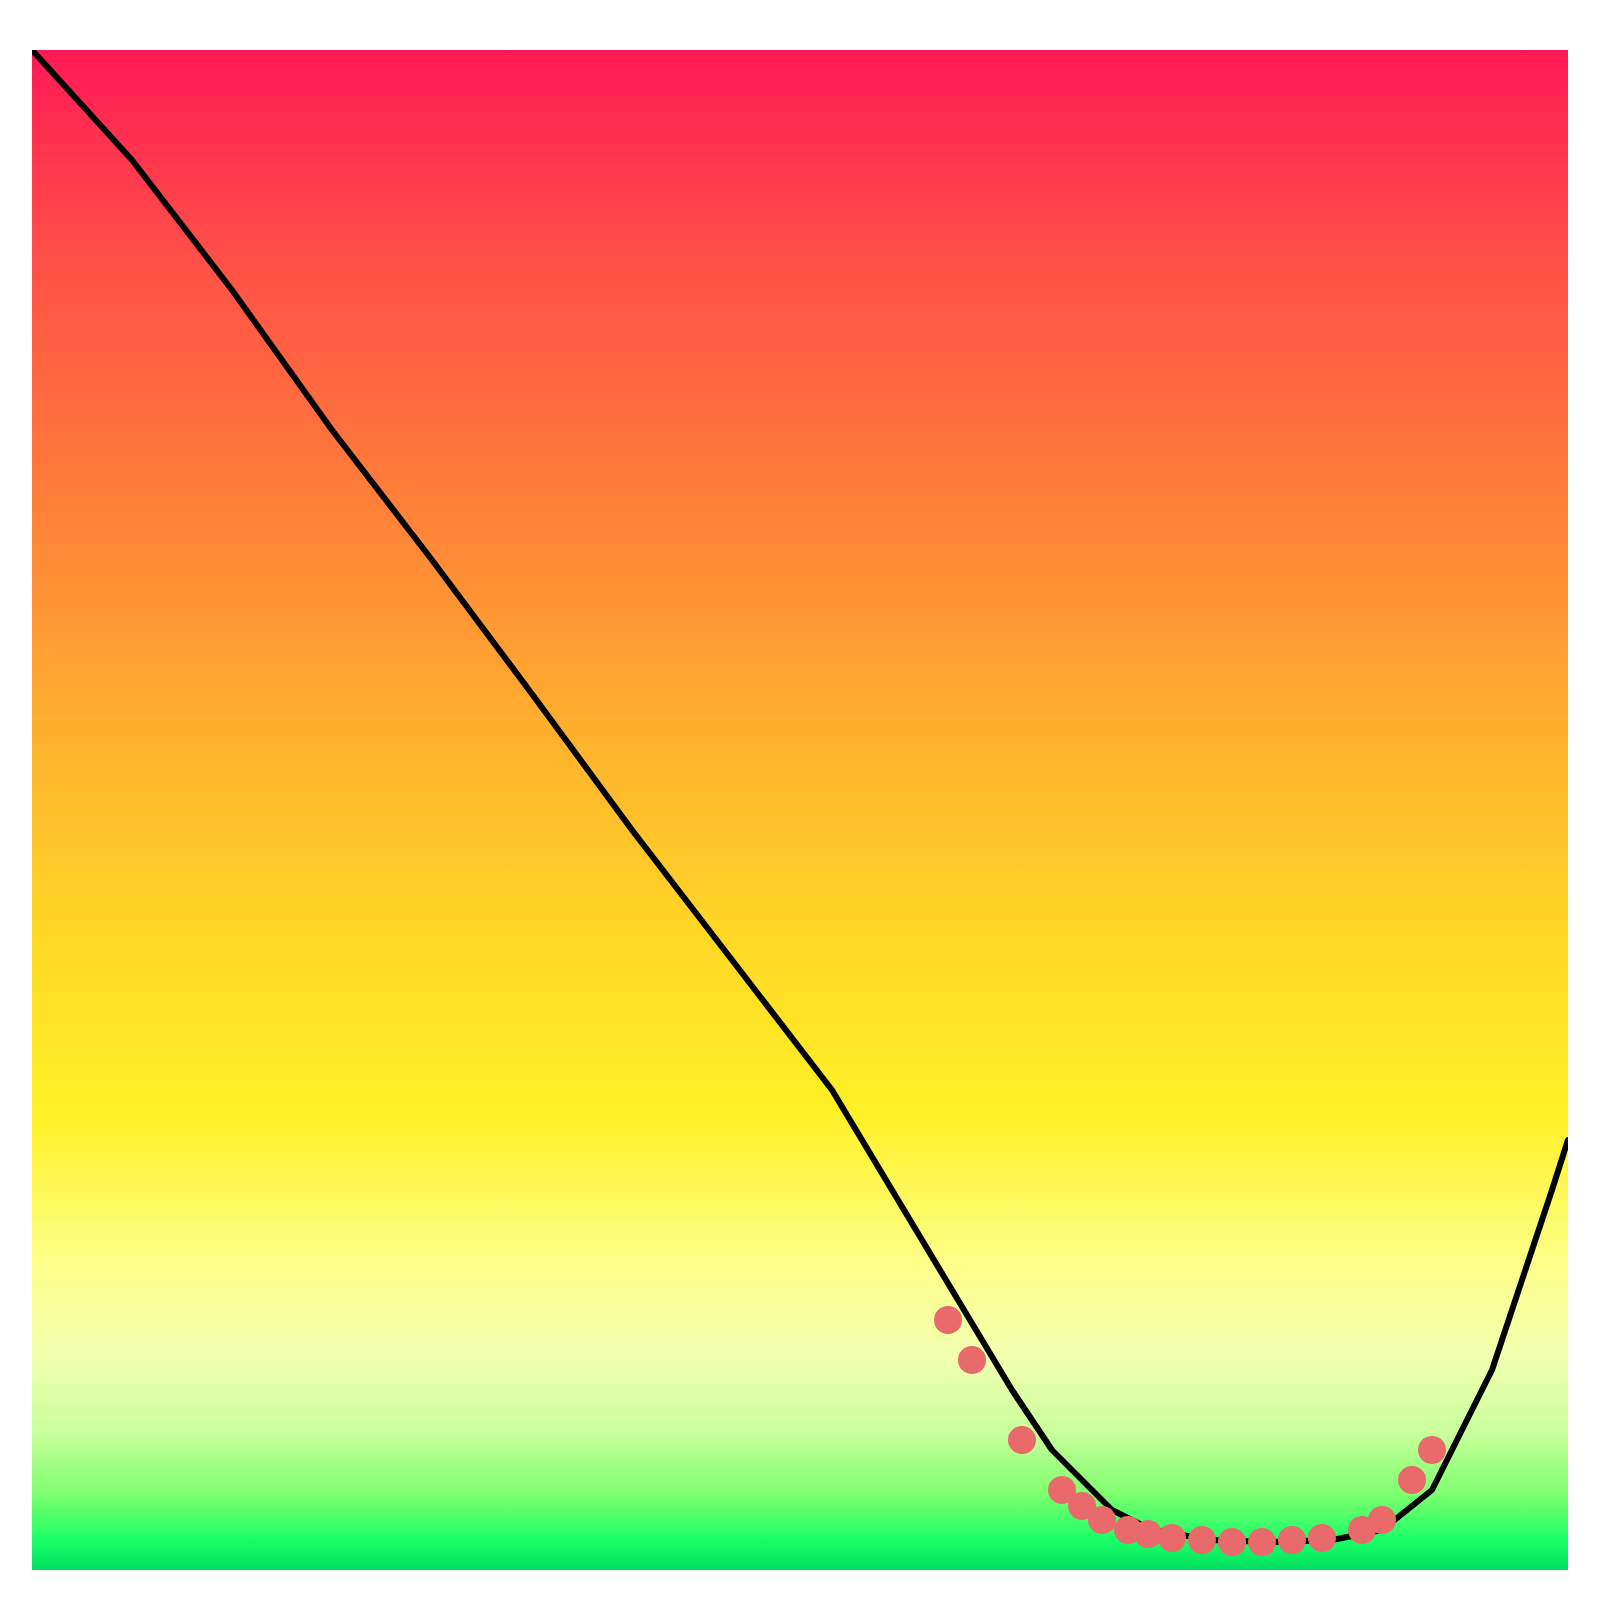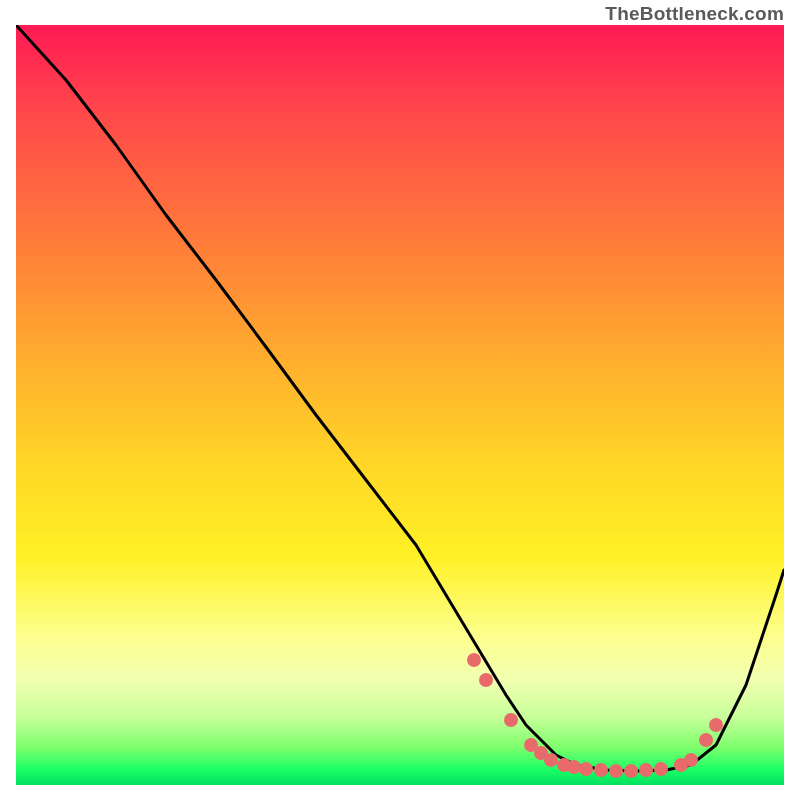--- a/index.html
+++ b/index.html
@@ -68,21 +68,20 @@
     stroke: none;
   }
 </style>
 </head>
 <body>
 
 <div class="frame">
 
   <div class="plot-bg"></div>
 
-  <div class="branding">TheBottleneck.com</div>
 
   <svg class="overlay" viewBox="0 0 768 760" preserveAspectRatio="none">
     <path id="curve-path" class="curve" d="M0 0 L50 55 L100 120 L150 190 L200 255 L250 322 L300 390 L350 455 L400 520 L430 570 L460 620 L490 670 L510 700 L540 730 L560 740 L590 745 L620 746 L650 745 L675 740 L700 720 L730 660 L760 570 L768 545"></path>
     <g id="dots-group">
         <circle cx="458" cy="635" r="7" class="dot"></circle>
         <circle cx="470" cy="655" r="7" class="dot"></circle>
         <circle cx="495" cy="695" r="7" class="dot"></circle>
         <circle cx="515" cy="720" r="7" class="dot"></circle>
         <circle cx="525" cy="728" r="7" class="dot"></circle>
         <circle cx="535" cy="735" r="7" class="dot"></circle>

